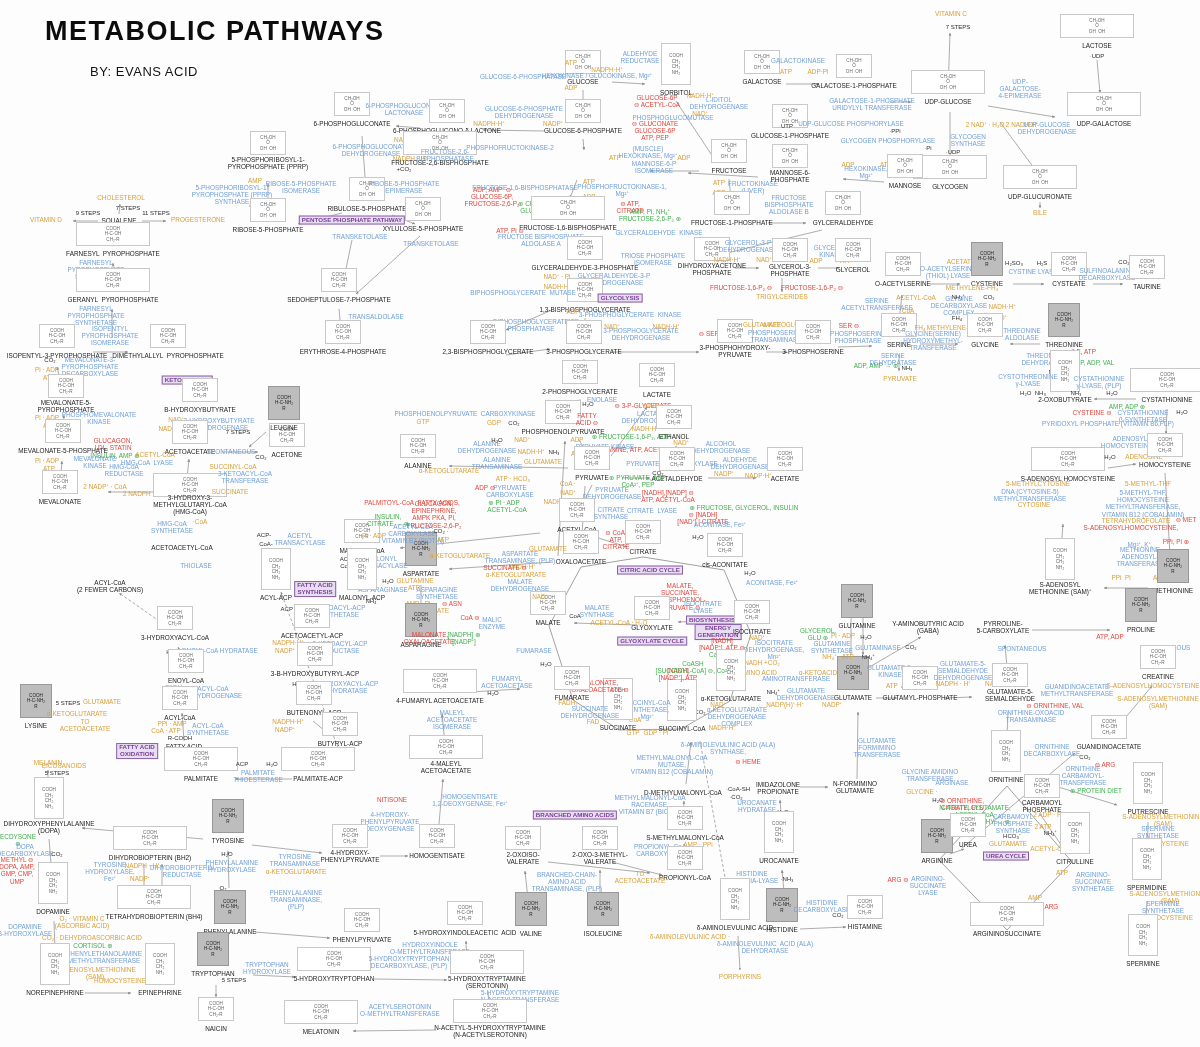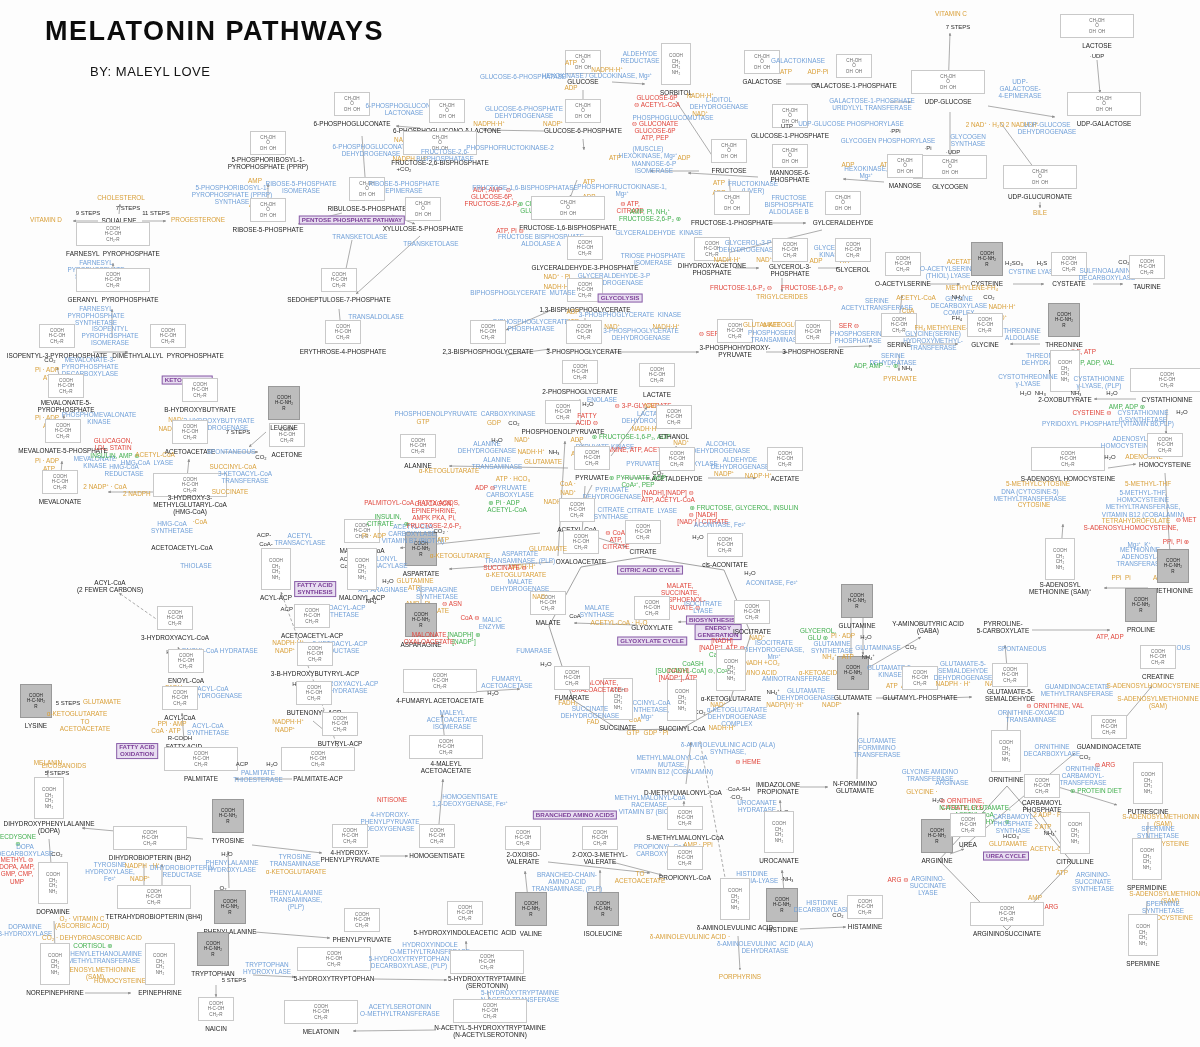--- a/index.html
+++ b/index.html
@@ -17,22 +17,22 @@
   .sbox{position:absolute;transform:translate(-50%,-50%);border:1px solid #c9c9c9;background:#fff;color:#6a6a6a;
         font-size:4.6px;line-height:1.2;display:flex;align-items:center;justify-content:center;
         white-space:pre;text-align:center;}
   .sbox.gray{background:#bdbdbd;border-color:#999;color:#222;}
   #edges{position:absolute;left:0;top:0;}
 </style>
 </head>
 <body>
 
 <div class="stage" id="stage" style="width: 1200px; height: 1047px; background: rgb(253, 253, 253);">
-  <div class="title">MELATONIN PATHWAYS</div>
-  <div class="byline">BY: MALEYL LOVE</div>
+  <div class="title">METABOLIC PATHWAYS</div>
+  <div class="byline">BY: EVANS ACID</div>
   <svg id="edges" width="1200" height="1047">
       <defs>
         <marker id="ah" markerWidth="5" markerHeight="5" refX="4" refY="2" orient="auto">
           <path d="M0,0L4,2L0,4z" fill="#8a8a8a"></path>
         </marker>
       </defs>
       <line x1="583" y1="90" x2="583" y2="103" stroke="#8a8a8a" stroke-width="0.7" marker-end="url(#ah)"></line>
       <line x1="583" y1="139" x2="584" y2="150" stroke="#8a8a8a" stroke-width="0.7" marker-end="url(#ah)"></line>
       <line x1="577" y1="180" x2="570" y2="198" stroke="#8a8a8a" stroke-width="0.7" marker-end="url(#ah)"></line>
       <line x1="568" y1="236" x2="578" y2="245" stroke="#8a8a8a" stroke-width="0.7" marker-end="url(#ah)"></line>

